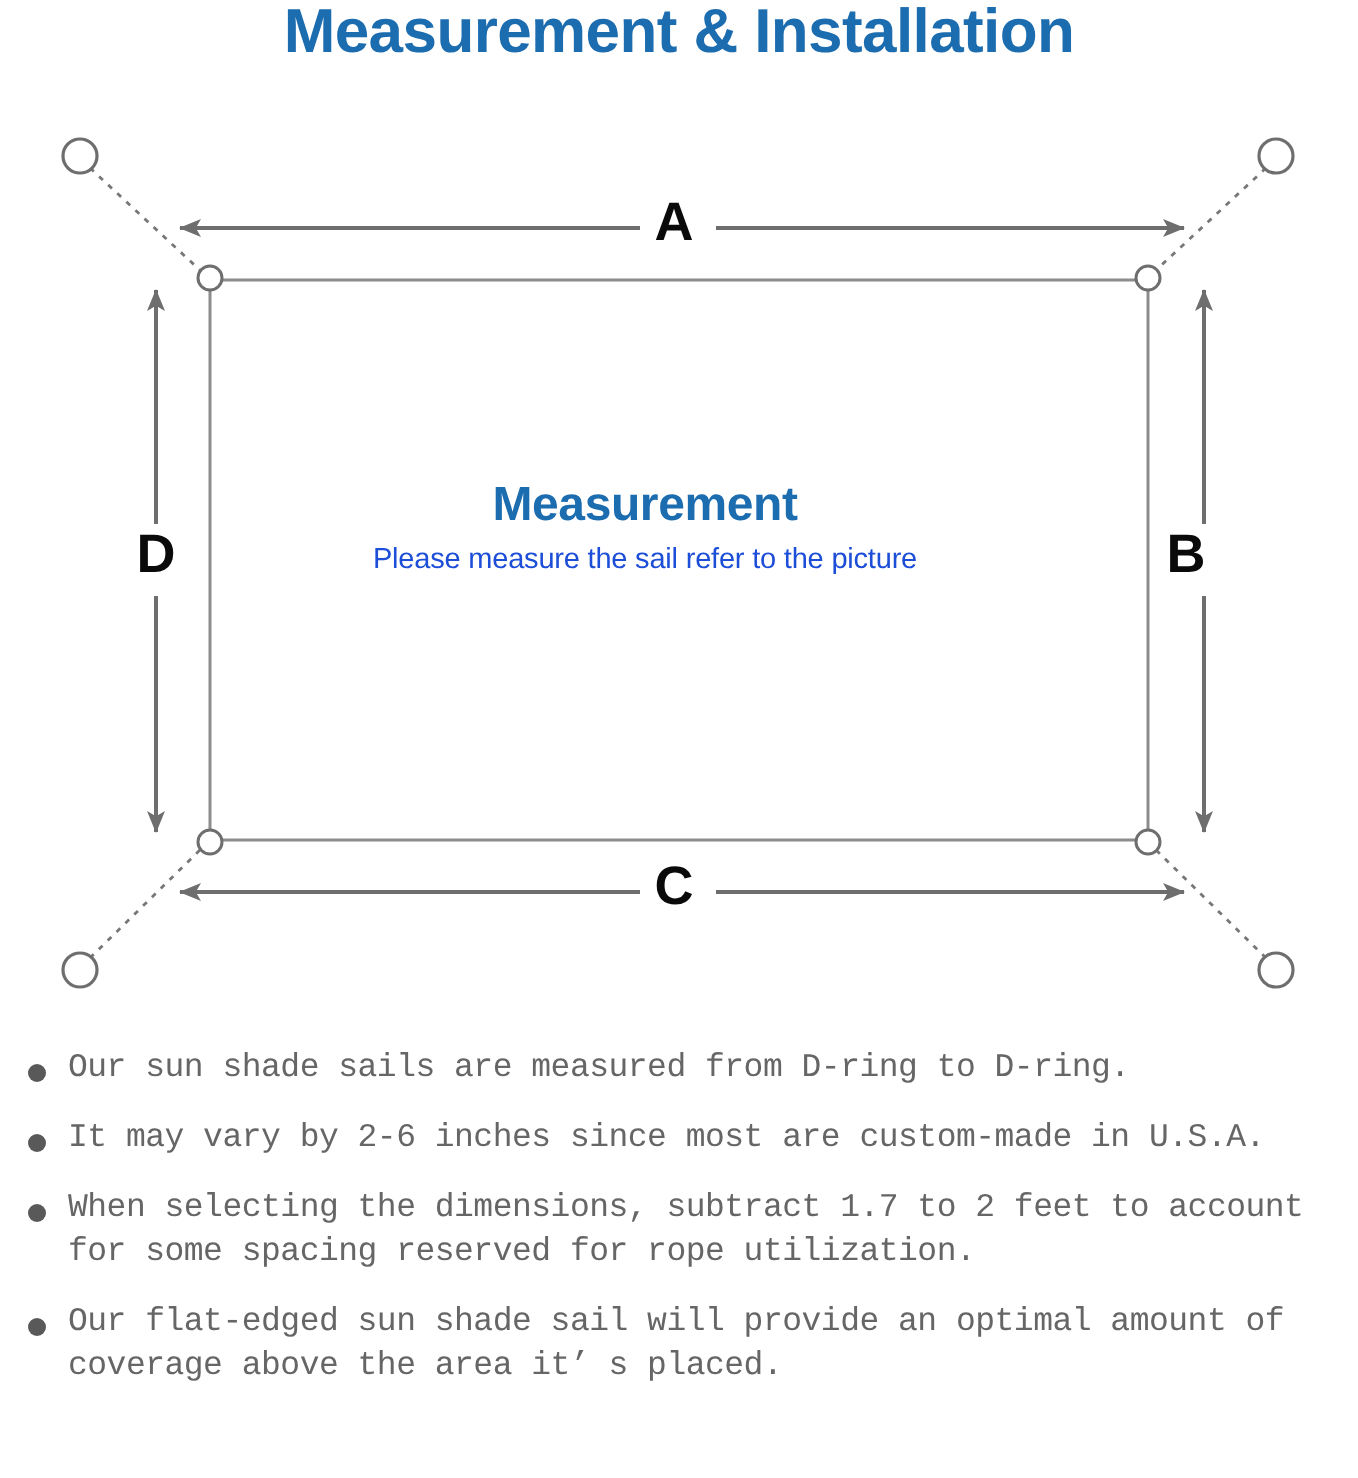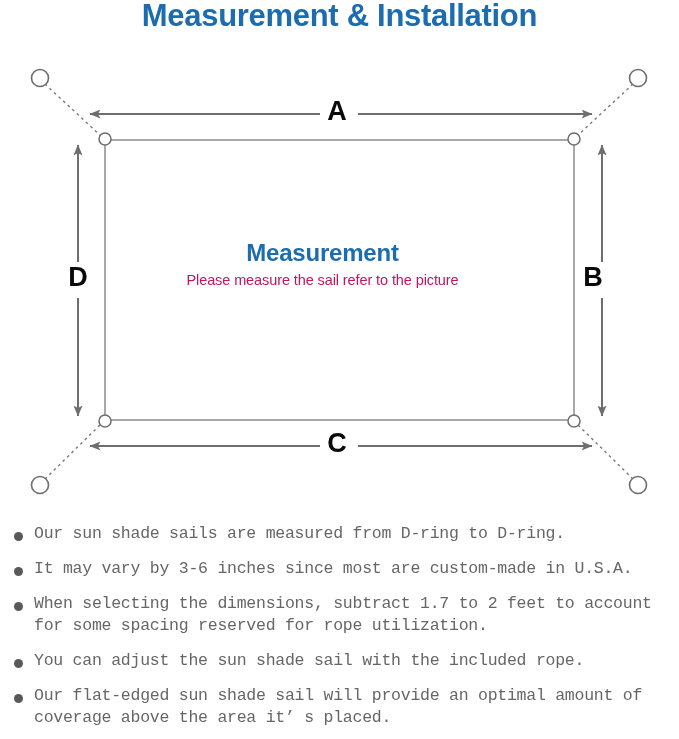--- a/index.html
+++ b/index.html
@@ -55,21 +55,21 @@
     pointer-events: none;
   }
   .center-title {
     color: #1c6cb0;
     font-weight: bold;
     font-size: 24px;
     line-height: 30px;
     letter-spacing: -0.2px;
   }
   .center-sub {
-    color: #be185d;
+    color: #1d4ed8;
     font-size: 14.5px;
     line-height: 24px;
     letter-spacing: -0.1px;
   }
 
   
   .dim-letter {
     position: absolute;
     color: #0a0a0a;
     font-family: "Liberation Sans", sans-serif;
@@ -177,29 +177,25 @@
     <div class="center-sub">Please measure the sail refer to the picture</div>
   </div>
 
   <div class="notes">
     <div class="note">
       <span class="note-bullet"></span>
       <span class="note-text">Our sun shade sails are measured from D-ring to D-ring.</span>
     </div>
     <div class="note">
       <span class="note-bullet"></span>
-      <span class="note-text">It may vary by 3-6 inches since most are custom-made in U.S.A.</span>
+      <span class="note-text">It may vary by 2-6 inches since most are custom-made in U.S.A.</span>
     </div>
     <div class="note">
       <span class="note-bullet"></span>
       <span class="note-text">When selecting the dimensions, subtract 1.7 to 2 feet to account for some spacing reserved for rope utilization.</span>
     </div>
     <div class="note">
       <span class="note-bullet"></span>
-      <span class="note-text">You can adjust the sun shade sail with the included rope.</span>
-    </div>
-    <div class="note">
-      <span class="note-bullet"></span>
       <span class="note-text">Our flat-edged sun shade sail will provide an optimal amount of coverage above the area it’ s placed.</span>
     </div>
   </div>
 
 </div>
 
 </body></html>

